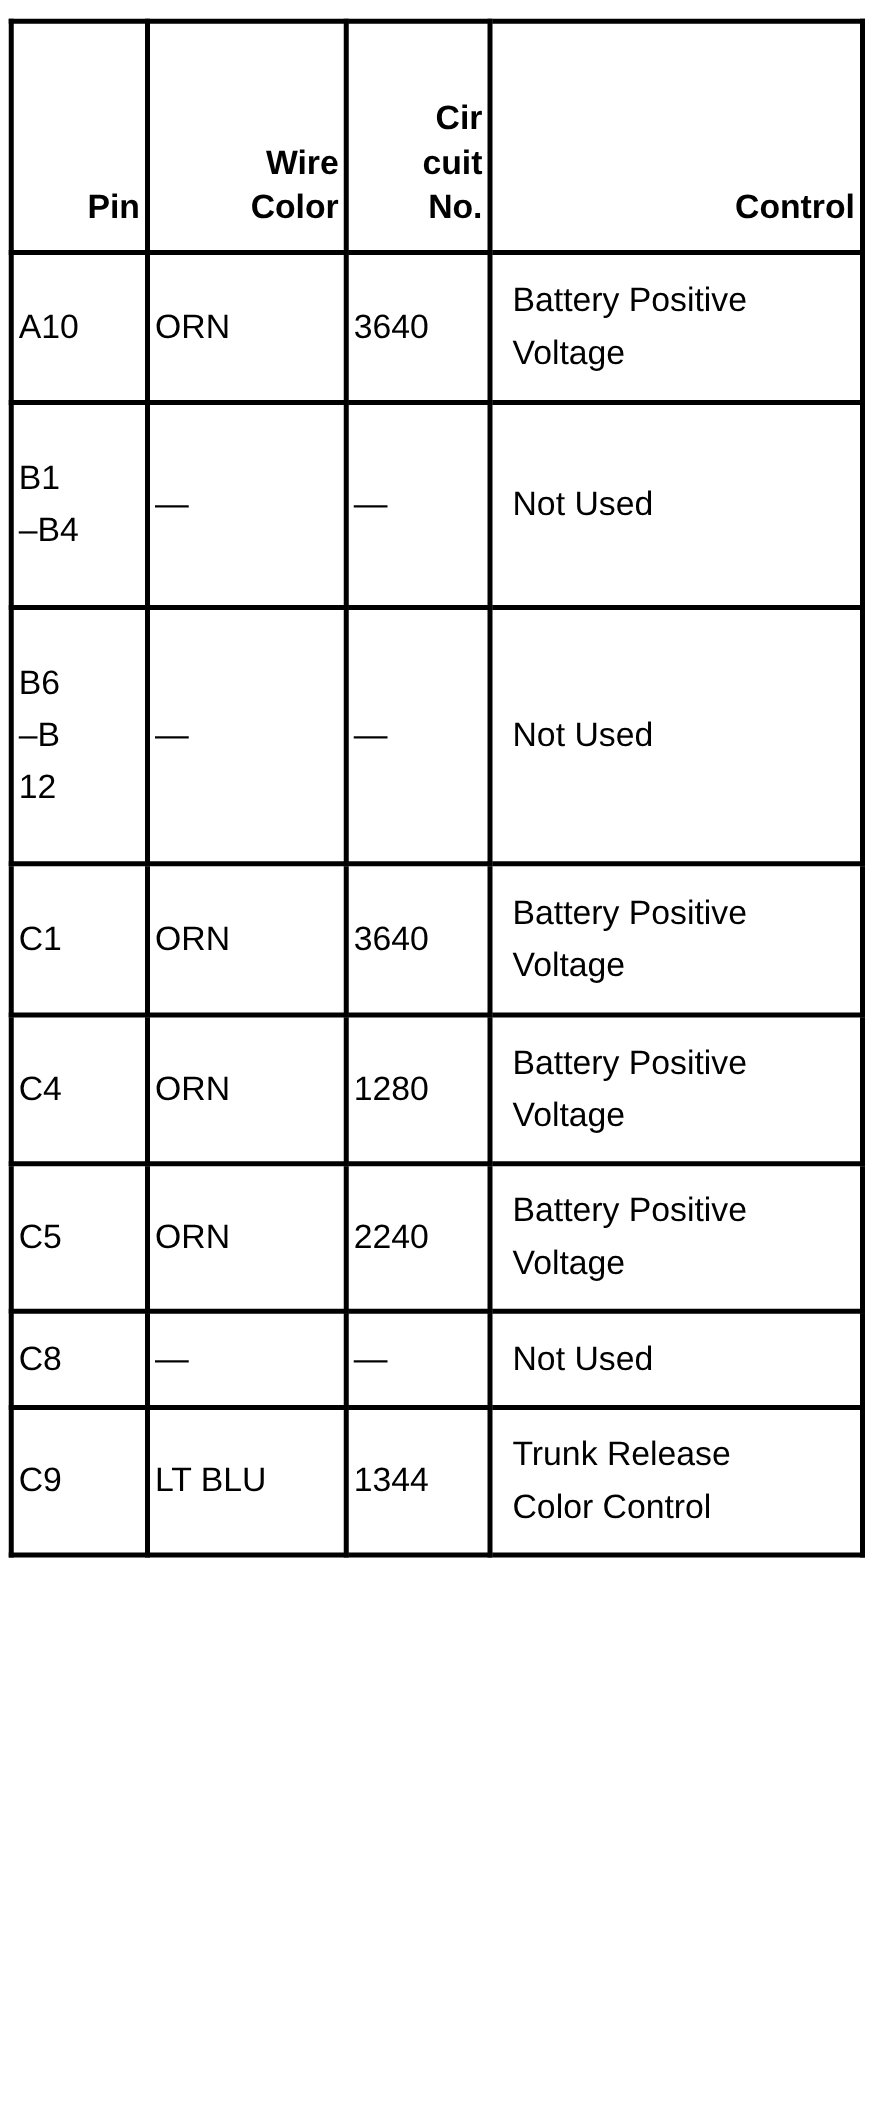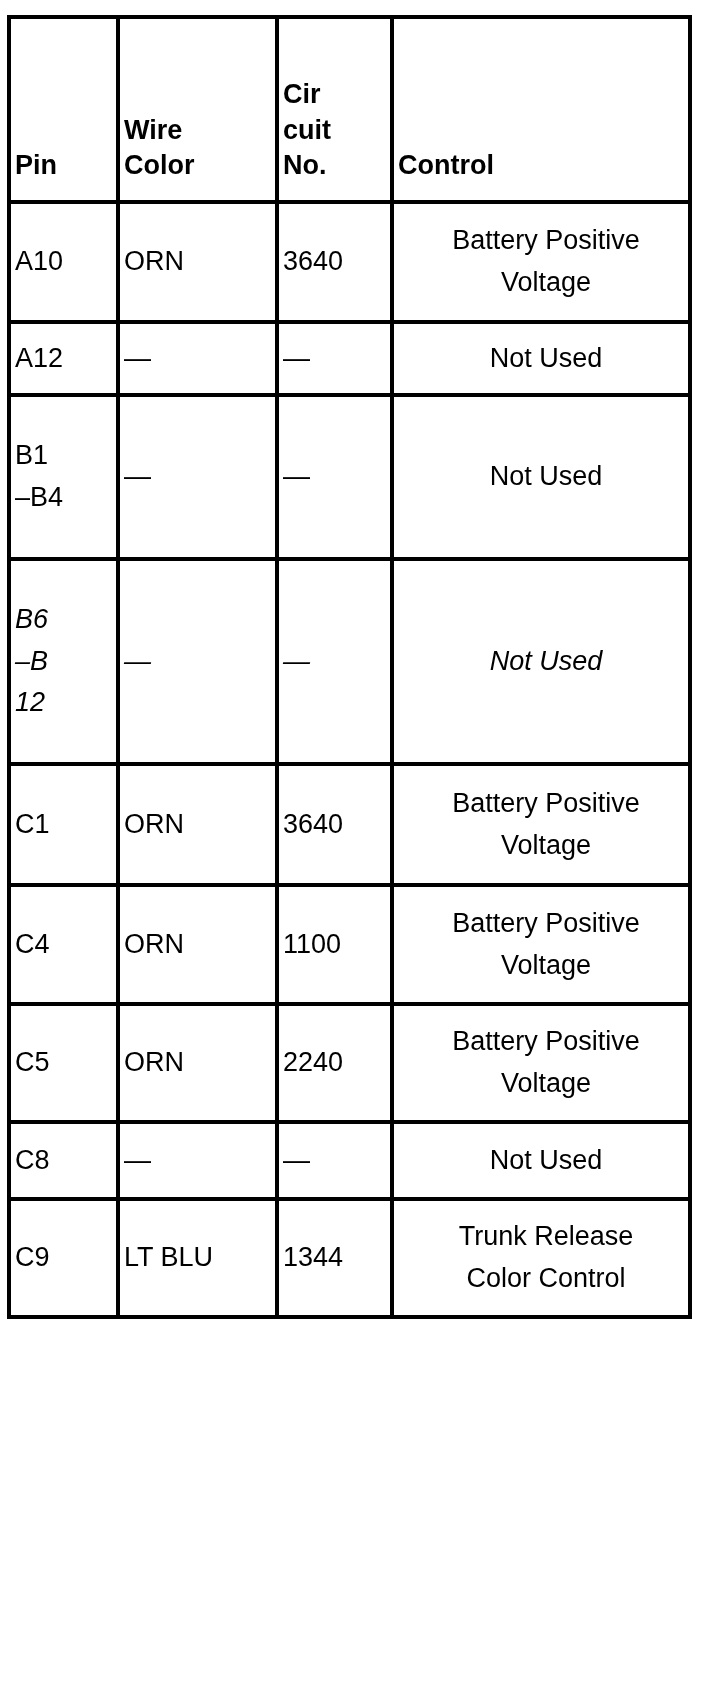--- a/index.html
+++ b/index.html
@@ -26,43 +26,43 @@
   th, td {
     border: 4px solid #000000;
     white-space: pre-line;
     overflow: hidden;
   }
   th {
     font-size: 27px;
     font-weight: bold;
     line-height: 1.32;
     vertical-align: bottom;
-    text-align: left;
+    text-align: right;
     padding: 0 4px 16px 4px;
   }
   tr.header-row { height: 185px; }
   td {
     font-size: 27px;
     font-weight: normal;
     line-height: 1.55;
     vertical-align: middle;
     padding: 2px 4px;
   }
   td.func {
-    text-align: center;
+    text-align: left;
     padding-left: 16px;
     padding-right: 6px;
   }
   
   tr.r0  { height: 120px; }
   tr.r1  { height: 75px;  }
   tr.r2  { height: 73px;  }
   tr.r3  { height: 164px; }
   tr.r4  { height: 120px; }
-  tr.r5  { height: 205px; font-style: italic; }
+  tr.r5  { height: 205px; }
   tr.r6  { height: 121px; }
   tr.r7  { height: 160px; }
   tr.r8  { height: 119px; }
   tr.r9  { height: 118px; }
   tr.r10 { height: 77px;  }
   tr.r11 { height: 118px; }
 </style>
 </head>
 <body>
 
@@ -86,26 +86,20 @@
       </tr>
     </thead>
     <tbody>
       <tr class="r0">
         <td class="pin">A10</td>
         <td class="wire">ORN</td>
         <td class="circ">3640</td>
         <td class="func">Battery Positive
 Voltage</td>
       </tr>
-      <tr class="r2">
-        <td class="pin">A12</td>
-        <td class="wire">—</td>
-        <td class="circ">—</td>
-        <td class="func">Not Used</td>
-      </tr>
       <tr class="r3">
         <td class="pin">B1
 –B4</td>
         <td class="wire">—</td>
         <td class="circ">—</td>
         <td class="func">Not Used</td>
       </tr>
       <tr class="r5">
         <td class="pin">B6
 –B
@@ -117,21 +111,21 @@
       <tr class="r6">
         <td class="pin">C1</td>
         <td class="wire">ORN</td>
         <td class="circ">3640</td>
         <td class="func">Battery Positive
 Voltage</td>
       </tr>
       <tr class="r8">
         <td class="pin">C4</td>
         <td class="wire">ORN</td>
-        <td class="circ">1100</td>
+        <td class="circ">1280</td>
         <td class="func">Battery Positive
 Voltage</td>
       </tr>
       <tr class="r9">
         <td class="pin">C5</td>
         <td class="wire">ORN</td>
         <td class="circ">2240</td>
         <td class="func">Battery Positive
 Voltage</td>
       </tr>

